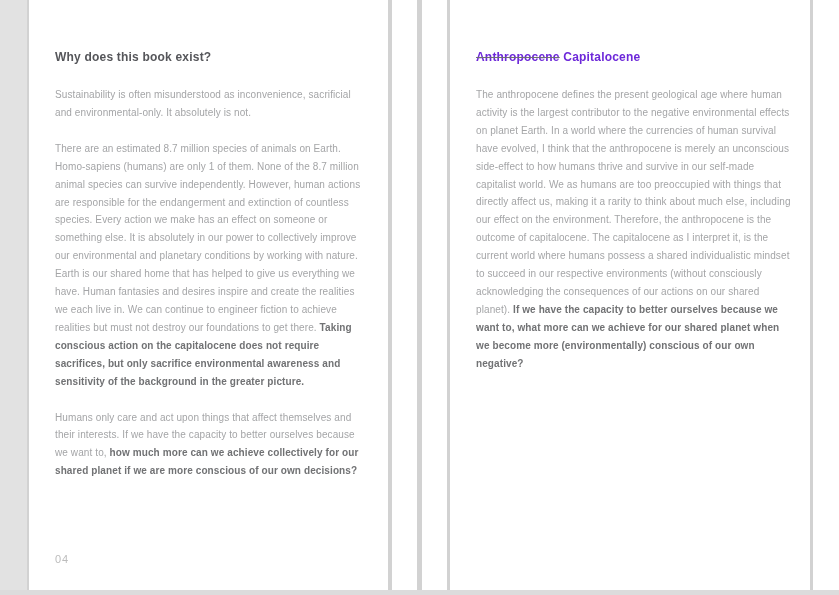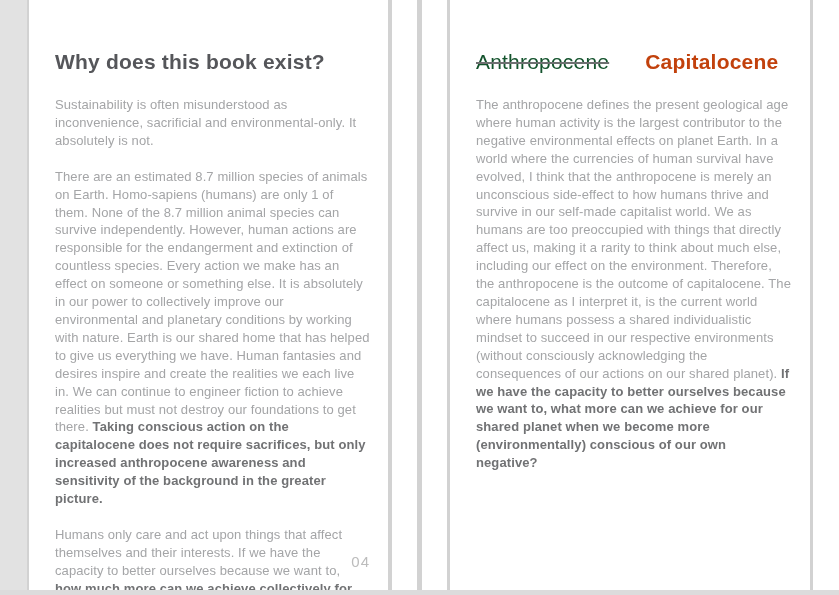--- a/index.html
+++ b/index.html
@@ -45,52 +45,51 @@
   .page-col {
     position: absolute;
     top: 50px;
     width: 315px;
   }
   .page-col.left  { left: 55px; }
   .page-col.right { left: 476px; }
 
   h1.page-title {
     margin: 0 0 22px 0;
-    font-size: 21px;
+    font-size: 12px;
     font-weight: bold;
     color: #55565a;
     letter-spacing: 0.2px;
   }
   h1.page-title .struck {
-    font-weight: normal;
-    color: #14532d;
+    font-weight: bold;
+    color: #6d28d9;
     text-decoration: line-through;
     text-decoration-color: #6f7072;
   }
   h1.page-title .tbold {
     font-weight: bold;
-    color: #c2410c;
-    margin-left: 30px;
+    color: #6d28d9;
   }
   p.body-para {
     margin: 0 0 18px 0;
-    font-size: 13px;
+    font-size: 10px;
     line-height: 17.9px;
     color: #a4a5a7;
     letter-spacing: 0.1px;
   }
   p.body-para .bold {
     font-weight: bold;
     color: #717274;
   }
   .pagenum {
     position: absolute;
     width: 315px;
-    text-align: right;
-    font-size: 15px;
+    text-align: left;
+    font-size: 11px;
     color: #bcbcbc;
     letter-spacing: 1px;
   }
   .pagenum.left  { left: 55px;  top: 553px; }
   .pagenum.right { left: 476px; top: 549px; }
 </style>
 </head>
 <body>
 
 <div class="canvas">
@@ -105,21 +104,21 @@
 
   <div class="page-col left">
     <h1 class="page-title">Why does this book exist?</h1>
 
     <p class="body-para">
       <span>Sustainability is often misunderstood as inconvenience, sacrificial and environmental-only. It absolutely is not.</span>
     </p>
 
     <p class="body-para">
       <span>There are an estimated 8.7 million species of animals on Earth. Homo-sapiens (humans) are only 1 of them. None of the 8.7 million animal species can survive independently. However, human actions are responsible for the endangerment and extinction of countless species. Every action we make has an effect on someone or something else. It is absolutely in our power to collectively improve our environmental and planetary conditions by working with nature. Earth is our shared home that has helped to give us everything we have. Human fantasies and desires inspire and create the realities we each live in. We can continue to engineer fiction to achieve realities but must not destroy our foundations to get there.</span>
-      <span class="bold">Taking conscious action on the capitalocene does not require sacrifices, but only increased anthropocene awareness and sensitivity of the background in the greater picture.</span>
+      <span class="bold">Taking conscious action on the capitalocene does not require sacrifices, but only sacrifice environmental awareness and sensitivity of the background in the greater picture.</span>
     </p>
 
     <p class="body-para">
       <span>Humans only care and act upon things that affect themselves and their interests. If we have the capacity to better ourselves because we want to,</span>
       <span class="bold">how much more can we achieve collectively for our shared planet if we are more conscious of our own decisions?</span>
     </p>
   </div>
 
   <div class="pagenum left">04</div>
 

